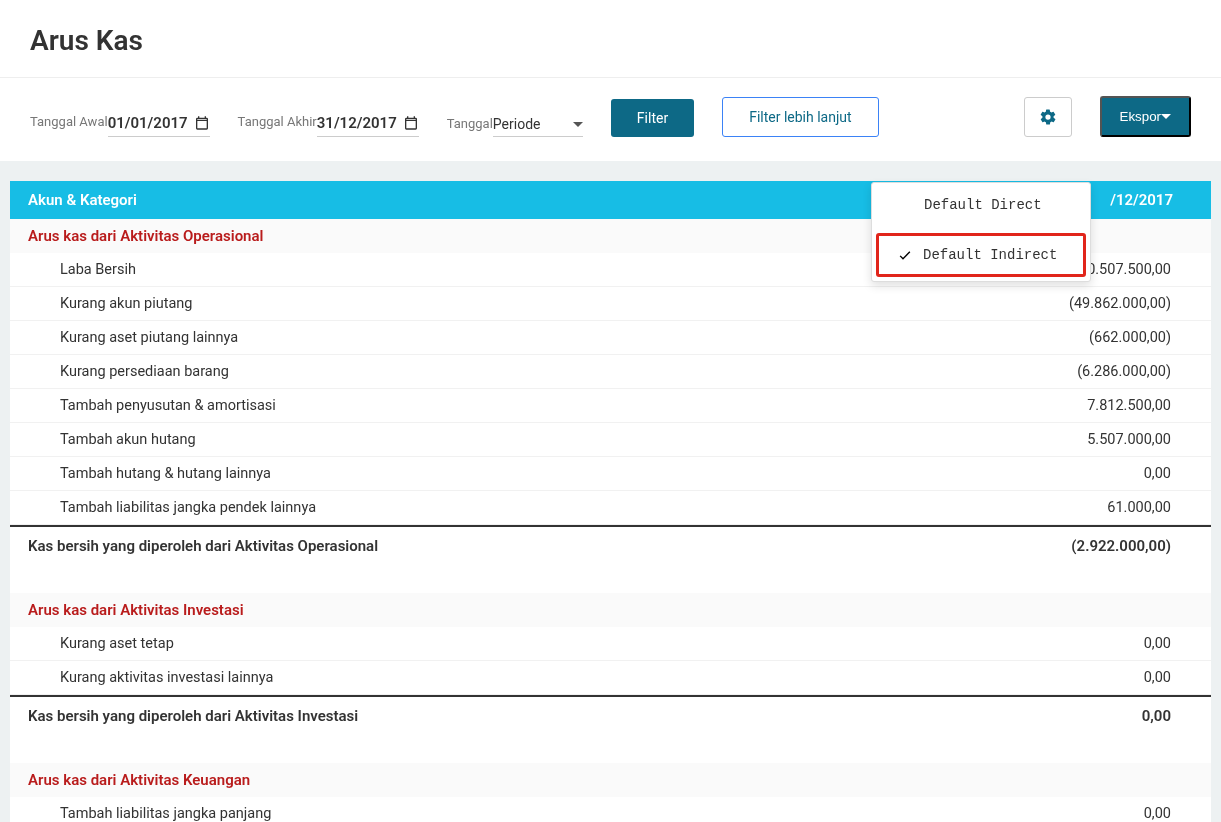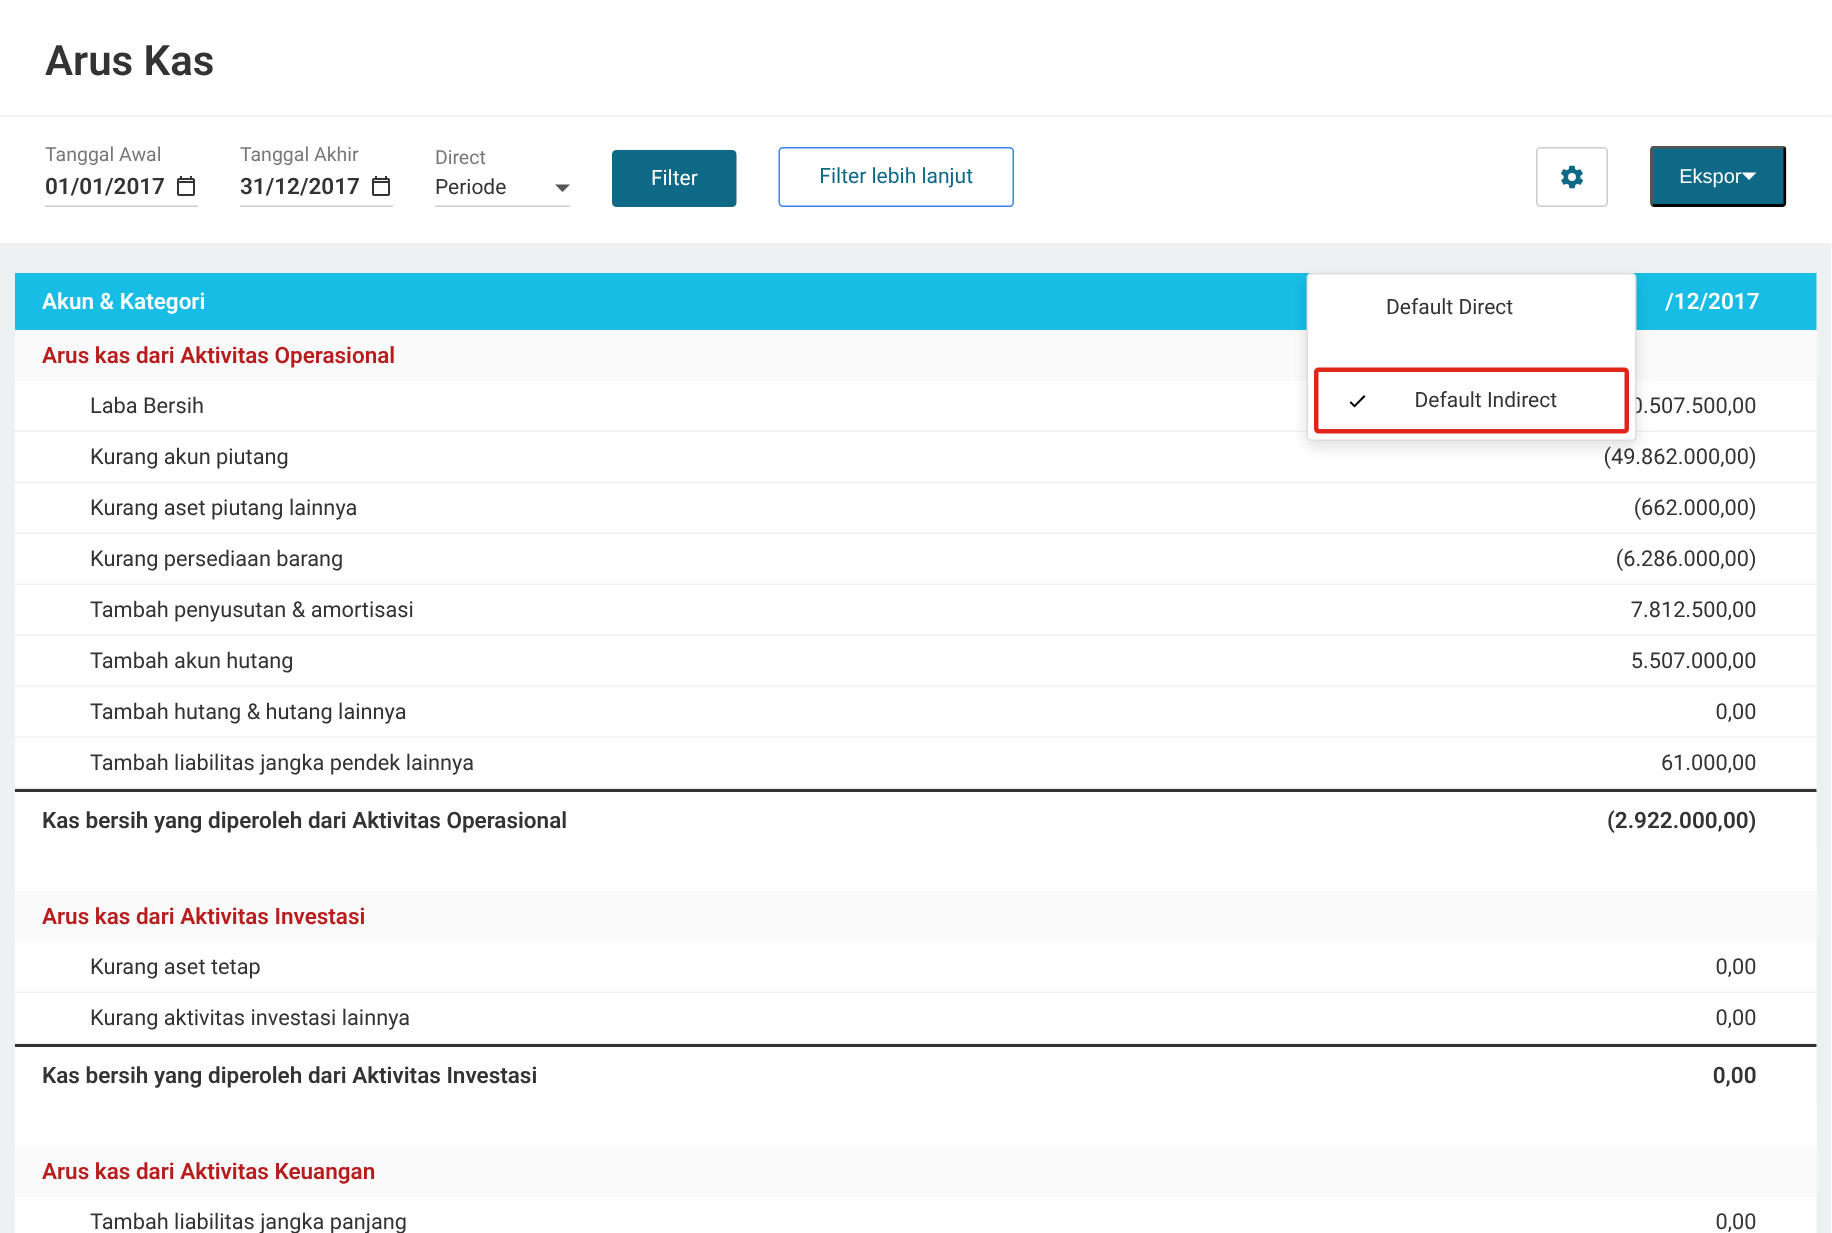--- a/index.html
+++ b/index.html
@@ -21,21 +21,21 @@
     }
     .controls-row {
       padding: 18px 30px 24px 30px;
       display: flex;
       align-items: flex-end;
       gap: 28px;
       position: relative;
     }
     .field-group {
       display: flex;
-      flex-direction: column;
+      flex-direction: row;
     }
     .field-label {
       font-size: 13px;
       color: #777;
       margin-bottom: 4px;
     }
     .date-field {
       display: flex;
       align-items: center;
       gap: 6px;
@@ -108,26 +108,27 @@
       border-radius: 3px;
       box-shadow: 0 4px 10px rgba(0,0,0,0.12);
       z-index: 100;
     }
     .dropdown-item {
       padding: 14px 22px 14px 52px;
       font-size: 14px;
       color: #333;
       cursor: pointer;
       position: relative;
+      font-family: Liberation Mono, monospace;
     }
     .dropdown-item.highlight {
       border: 3px solid #e1251b;
       border-radius: 3px;
-      margin: 18px 4px 4px 4px;
-      padding: 11px 18px 11px 64px;
+      margin: 6px 4px 4px 4px;
+      padding: 11px 18px 11px 44px;
     }
     .dropdown-item .check {
       position: absolute;
       left: 18px;
       top: 50%;
       transform: translateY(-50%);
     }
     .report-area {
       background: #edf1f2;
       padding: 20px 10px 0 10px;
@@ -225,21 +226,21 @@
     <span class="field-label">Tanggal Akhir</span>
     <div class="date-field">
       <span>31/12/2017</span>
       <svg class="calendar-icon" viewBox="0 0 24 24" fill="#333">
           <path d="M19 4h-1V2h-2v2H8V2H6v2H5a2 2 0 0 0-2 2v14a2 2 0 0 0 2 2h14a2 2 0 0 0 2-2V6a2 2 0 0 0-2-2zm0 16H5V9h14v11zm0-13H5V6h14v1z"></path>
         </svg>
     </div>
   </div>
 
   <div class="field-group">
-    <span class="field-label">Direct</span>
+    <span class="field-label">Tanggal</span>
     <div class="period-field">
       <span>Periode</span>
       <span class="caret-down"></span>
     </div>
   </div>
 
   <button class="btn btn-primary">Filter</button>
   <button class="btn btn-outline-primary">Filter lebih lanjut</button>
 
   <div class="spacer"></div>

